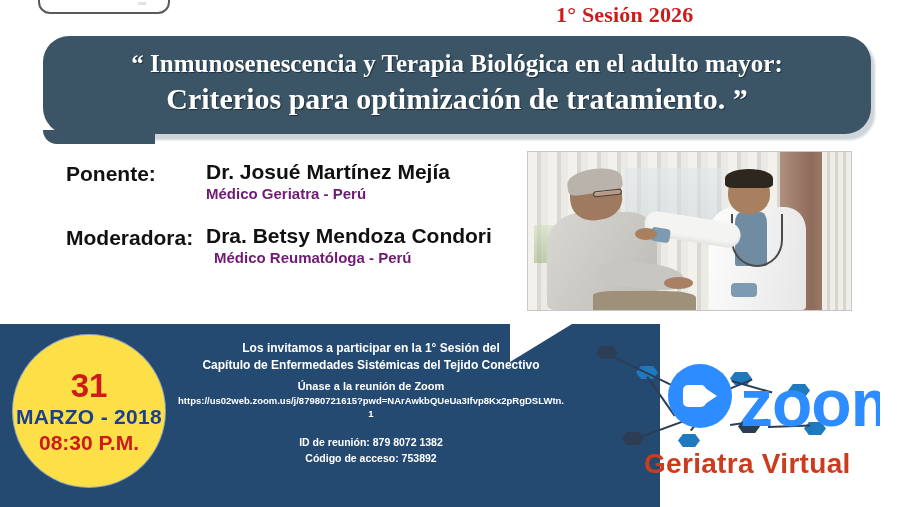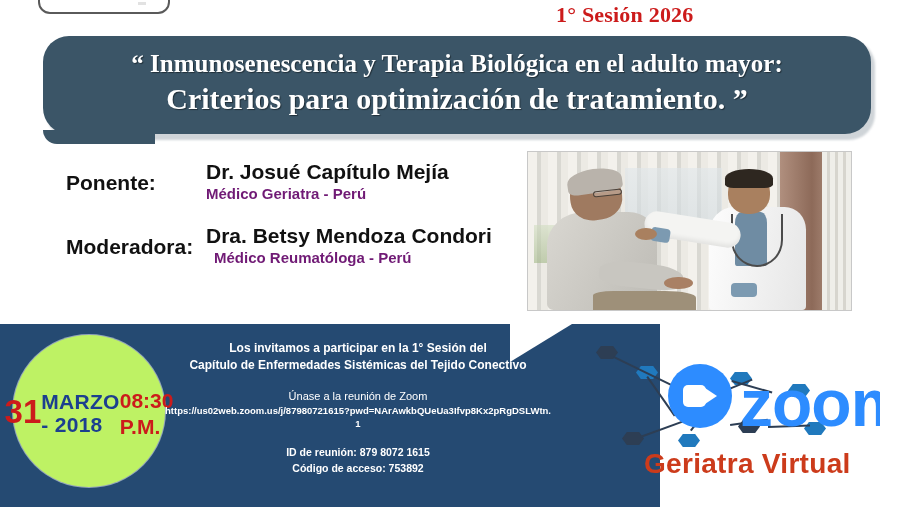--- a/index.html
+++ b/index.html
@@ -82,21 +82,21 @@
     color: #ffffff;
     font-size: 25px;
     line-height: 1.26;
     white-space: nowrap;
     text-shadow: 1px 1px 1px rgba(0,0,0,.45);
   }
   .title-line.l2 { font-size: 30px; }
 
   
   .speakers { position: absolute; left: 66px; top: 160px; width: 440px; }
-  .spk-row { display: flex; align-items: center; margin-bottom: 20px; }
+  .spk-row { display: flex; align-items: flex-start; margin-bottom: 20px; }
   .spk-role {
     width: 140px;
     font-size: 21px; font-weight: bold; color: #111111;
     line-height: 1.1;
     padding-top: 2px;
   }
   .spk-body { flex: 1; }
   .spk-name {
     font-size: 21px; font-weight: bold; color: #111111;
     line-height: 1.15; white-space: nowrap;
@@ -242,53 +242,53 @@
     width: 0; height: 0;
     border-top: 38px solid #ffffff;
     border-right: 62px solid transparent;
   }
 
   
   .date-circle {
     position: absolute;
     left: 13px; top: 335px;
     width: 152px; height: 152px;
-    background: #bef264;
+    background: #fde047;
     border-radius: 50%;
     box-shadow: 0 0 0 1px rgba(255,255,255,.5);
-    display: flex; flex-direction: row;
+    display: flex; flex-direction: column;
     align-items: center; justify-content: center;
     padding-top: 4px;
   }
   .date-day {
     font-size: 33px; font-weight: bold; color: #cc1b1b;
     line-height: 1; margin-bottom: 3px;
   }
   .date-month {
     font-size: 21px; font-weight: bold; color: #1c3f8f;
     line-height: 1.1; letter-spacing: .3px;
   }
   .date-time {
     font-size: 21px; font-weight: bold; color: #cc1b1b;
     line-height: 1.25; margin-top: 2px;
   }
 
   
   .band-text {
     position: absolute;
-    left: 165px; top: 340px;
+    left: 178px; top: 340px;
     width: 386px;
     text-align: center;
     color: #ffffff;
   }
   .bt-invite {
     font-size: 12px; font-weight: bold; line-height: 1.45;
   }
   .bt-join {
-    font-size: 11px; font-weight: normal; margin-top: 14px; line-height: 1.4;
+    font-size: 11px; font-weight: bold; margin-top: 4px; line-height: 1.4;
   }
   .bt-url {
     font-size: 9.5px; font-weight: bold; line-height: 1.4;
     word-break: break-all;
   }
   .bt-meta {
     font-size: 10.5px; font-weight: bold; margin-top: 14px; line-height: 1.5;
   }
 
   
@@ -363,21 +363,21 @@
   <div class="title-shadow"></div>
   <div class="title-banner">
     <div class="title-line l1">“ Inmunosenescencia y Terapia Biológica  en el adulto mayor:</div>
     <div class="title-line l2">Criterios para optimización de tratamiento. ”</div>
   </div>
 
   <div class="speakers">
     <div class="spk-row presenter">
       <div class="spk-role">Ponente:</div>
       <div class="spk-body">
-        <div class="spk-name">Dr. Josué Capítulo Mejía</div>
+        <div class="spk-name">Dr. Josué Martínez Mejía</div>
         <div class="spk-title">Médico Geriatra - Perú</div>
       </div>
     </div>
     <div class="spk-row moderator">
       <div class="spk-role">Moderadora:</div>
       <div class="spk-body">
         <div class="spk-name">Dra. Betsy Mendoza Condori</div>
         <div class="spk-title">Médico Reumatóloga - Perú</div>
       </div>
     </div>
@@ -419,21 +419,21 @@
     <div class="date-day">31</div>
     <div class="date-month">MARZO - 2018</div>
     <div class="date-time">08:30 P.M.</div>
   </div>
 
   <div class="band-text">
     <div class="bt-invite">Los invitamos a participar en la 1° Sesión del</div>
     <div class="bt-invite">Capítulo de Enfermedades Sistémicas del Tejido Conectivo</div>
     <div class="bt-join">Únase a la reunión de Zoom</div>
     <div class="bt-url">https://us02web.zoom.us/j/87980721615?pwd=NArAwkbQUeUa3Ifvp8Kx2pRgDSLWtn.1</div>
-    <div class="bt-meta">ID de reunión: 879 8072 1615</div>
+    <div class="bt-meta">ID de reunión: 879 8072 1382</div>
     <div class="bt-meta" style="margin-top:0">Código de acceso: 753892</div>
   </div>
 
   <div class="zoom-cluster">
     <div class="zc-node" style="left:4px;   top:10px;"></div>
     <div class="zc-node lt" style="left:44px;  top:30px;"></div>
     <div class="zc-node lt" style="left:138px; top:36px;"></div>
     <div class="zc-node lt" style="left:196px; top:48px;"></div>
     <div class="zc-node" style="left:30px;  top:96px;"></div>
     <div class="zc-node lt" style="left:86px;  top:98px;"></div>

